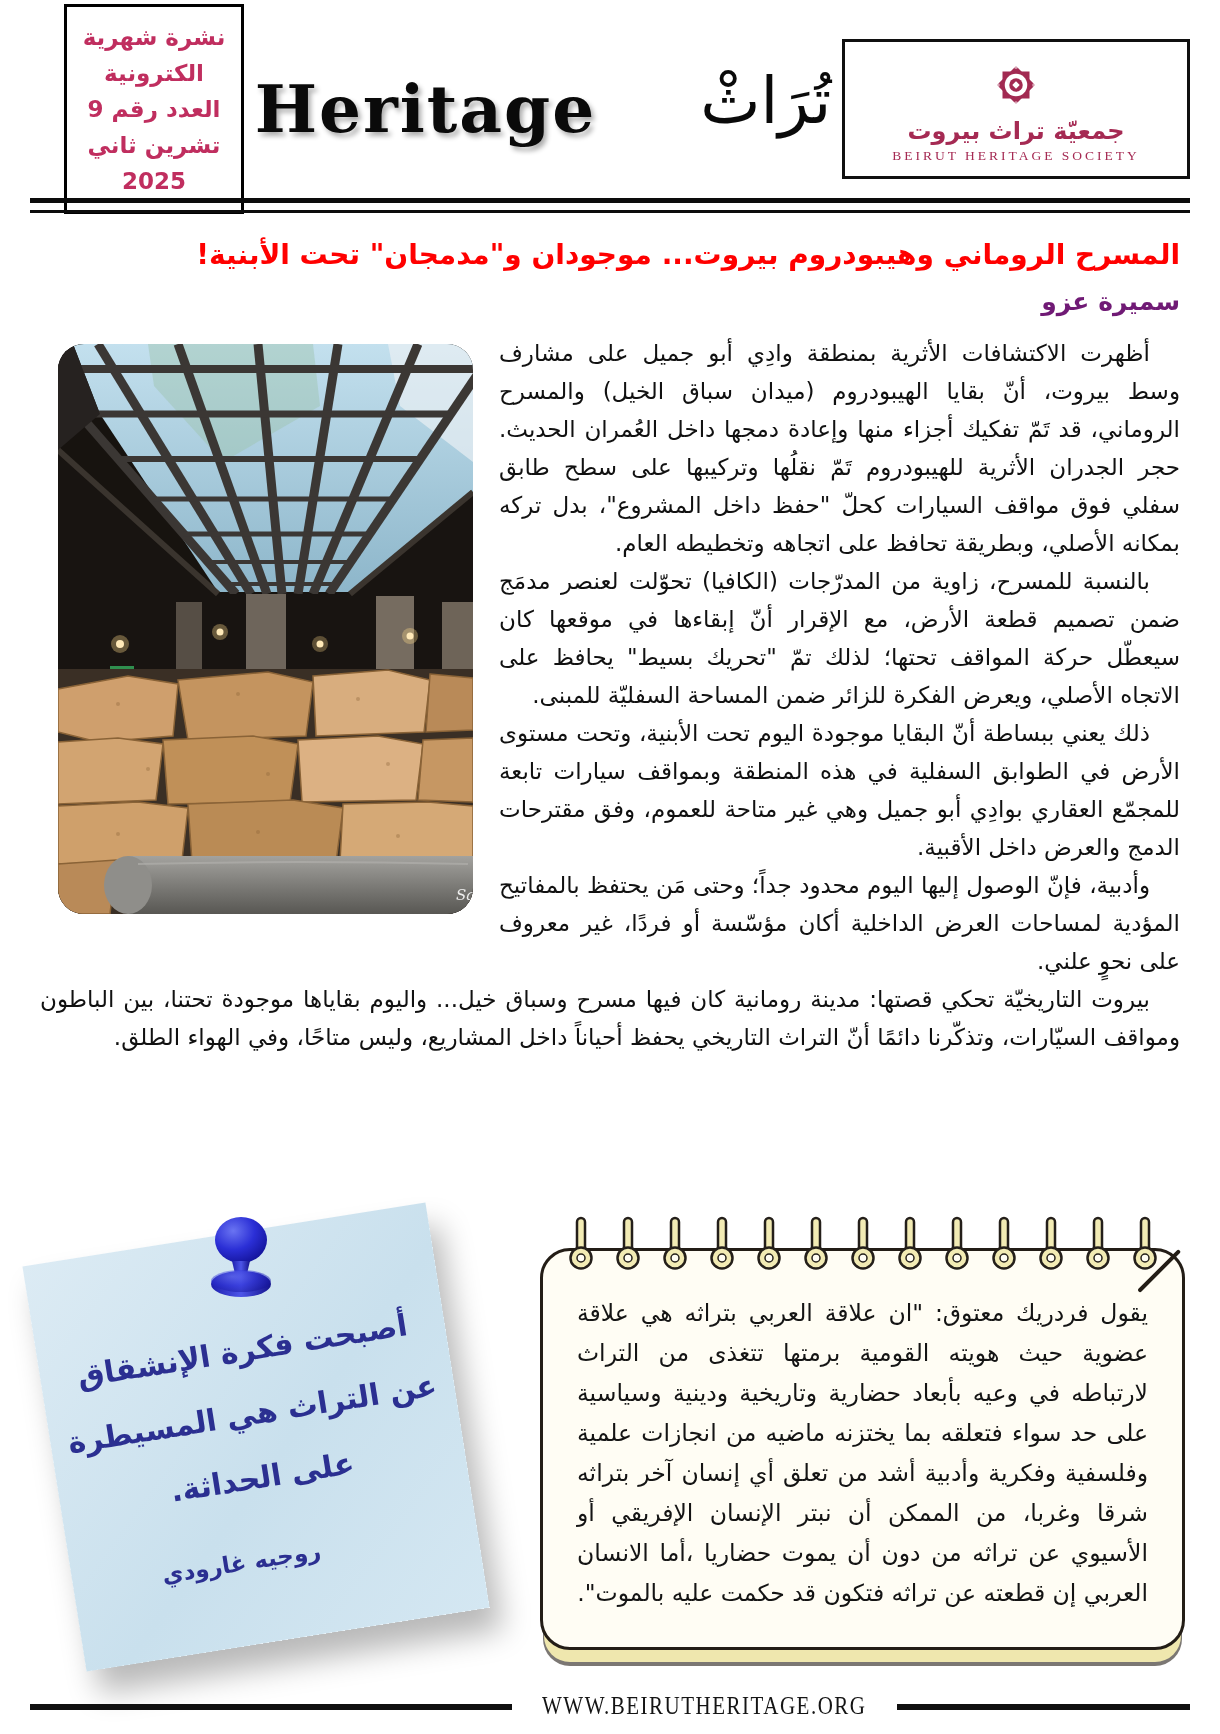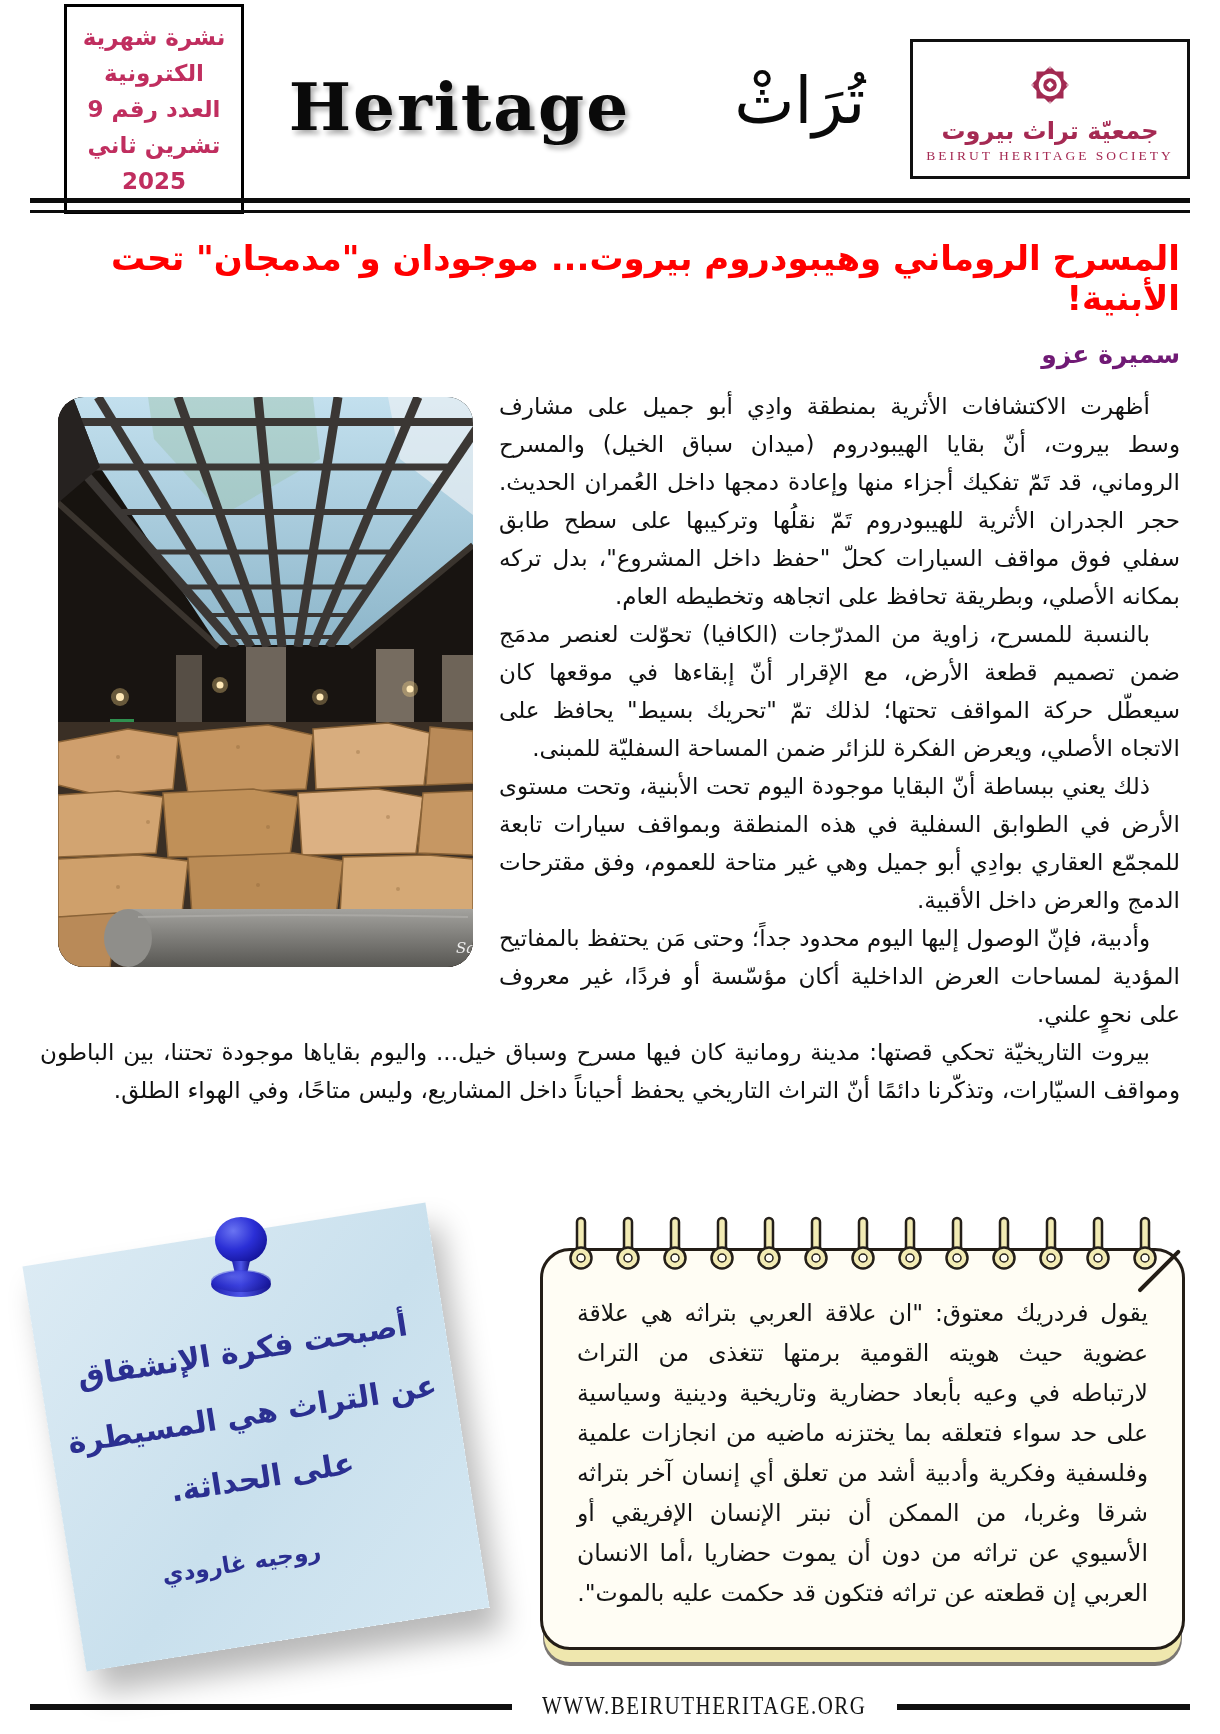--- a/index.html
+++ b/index.html
@@ -8,38 +8,38 @@
     width:1220px; height:1734px; position:relative; overflow:hidden;
     font-family:"DejaVu Sans", sans-serif; color:#111;
   }
 
   
   .masthead { position:absolute; top:34px; left:30px; right:30px; height:150px;
     display:flex; align-items:center; }
   .issue-box { width:180px; border:3px solid #000; padding:12px 6px; text-align:center;
     direction:rtl; color:#c02e5f; font-weight:bold; font-size:23px; line-height:36px;
     margin-left:34px; background:#fff; }
-  .mast-center { flex:1; display:flex; align-items:flex-start; justify-content:center; gap:64px; }
+  .mast-center { flex:1; display:flex; align-items:center; justify-content:center; gap:64px; }
   .mast-latin { font-family:"DejaVu Serif", serif; font-size:66px; font-weight:bold;
     letter-spacing:2px; color:#0a0a0a; text-shadow:3px 4px 5px rgba(0,0,0,.32); }
   .mast-arabic { font-size:64px; font-weight:normal; line-height:1.05; color:#0a0a0a;
     padding-bottom:14px;margin-left:40px; }
-  .logo-box { width:280px; height:140px; border:3.5px solid #101010; background:#fff;
+  .logo-box { width:348px; height:140px; border:3.5px solid #101010; background:#fff;
     display:flex; flex-direction:column; align-items:center; justify-content:center; gap:2px; }
   .logo-arabic { color:#a52a53; font-size:24px; font-weight:bold; direction:rtl; }
   .logo-english { color:#a52a53; font-family:"Liberation Serif", serif; font-size:13.5px;
     letter-spacing:3px; margin-top:1px; }
 
   .rules { position:absolute; left:30px; right:30px; top:198px; }
   .rule-a { height:5px; background:#0c0c0c; }
   .rule-b { height:3px; background:#0c0c0c; margin-top:7px; }
 
   
   .article { position:absolute; top:226px; left:40px; right:40px; direction:rtl; }
-  .headline { color:#ff0000; font-size:34px; font-weight:bold; margin:12px 0 22px;
+  .headline { color:#ff0000; font-size:28px; font-weight:bold; margin:12px 0 16px;
     text-align:right; }
   .byline { color:#701a75; font-size:25px; font-weight:bold; margin:0 0 18px; }
   .photo { float:left; width:415px; height:570px; margin:10px 26px 12px 18px;
     border-radius:26px; overflow:hidden; background:#17130f; }
   .photo svg { display:block; }
   .body-p { font-size:23px; line-height:38px; text-align:justify; margin:0;
     text-indent:30px; color:#111; }
 
   
   .note { position:absolute; left:52px; top:1232px; width:408px; height:410px;

